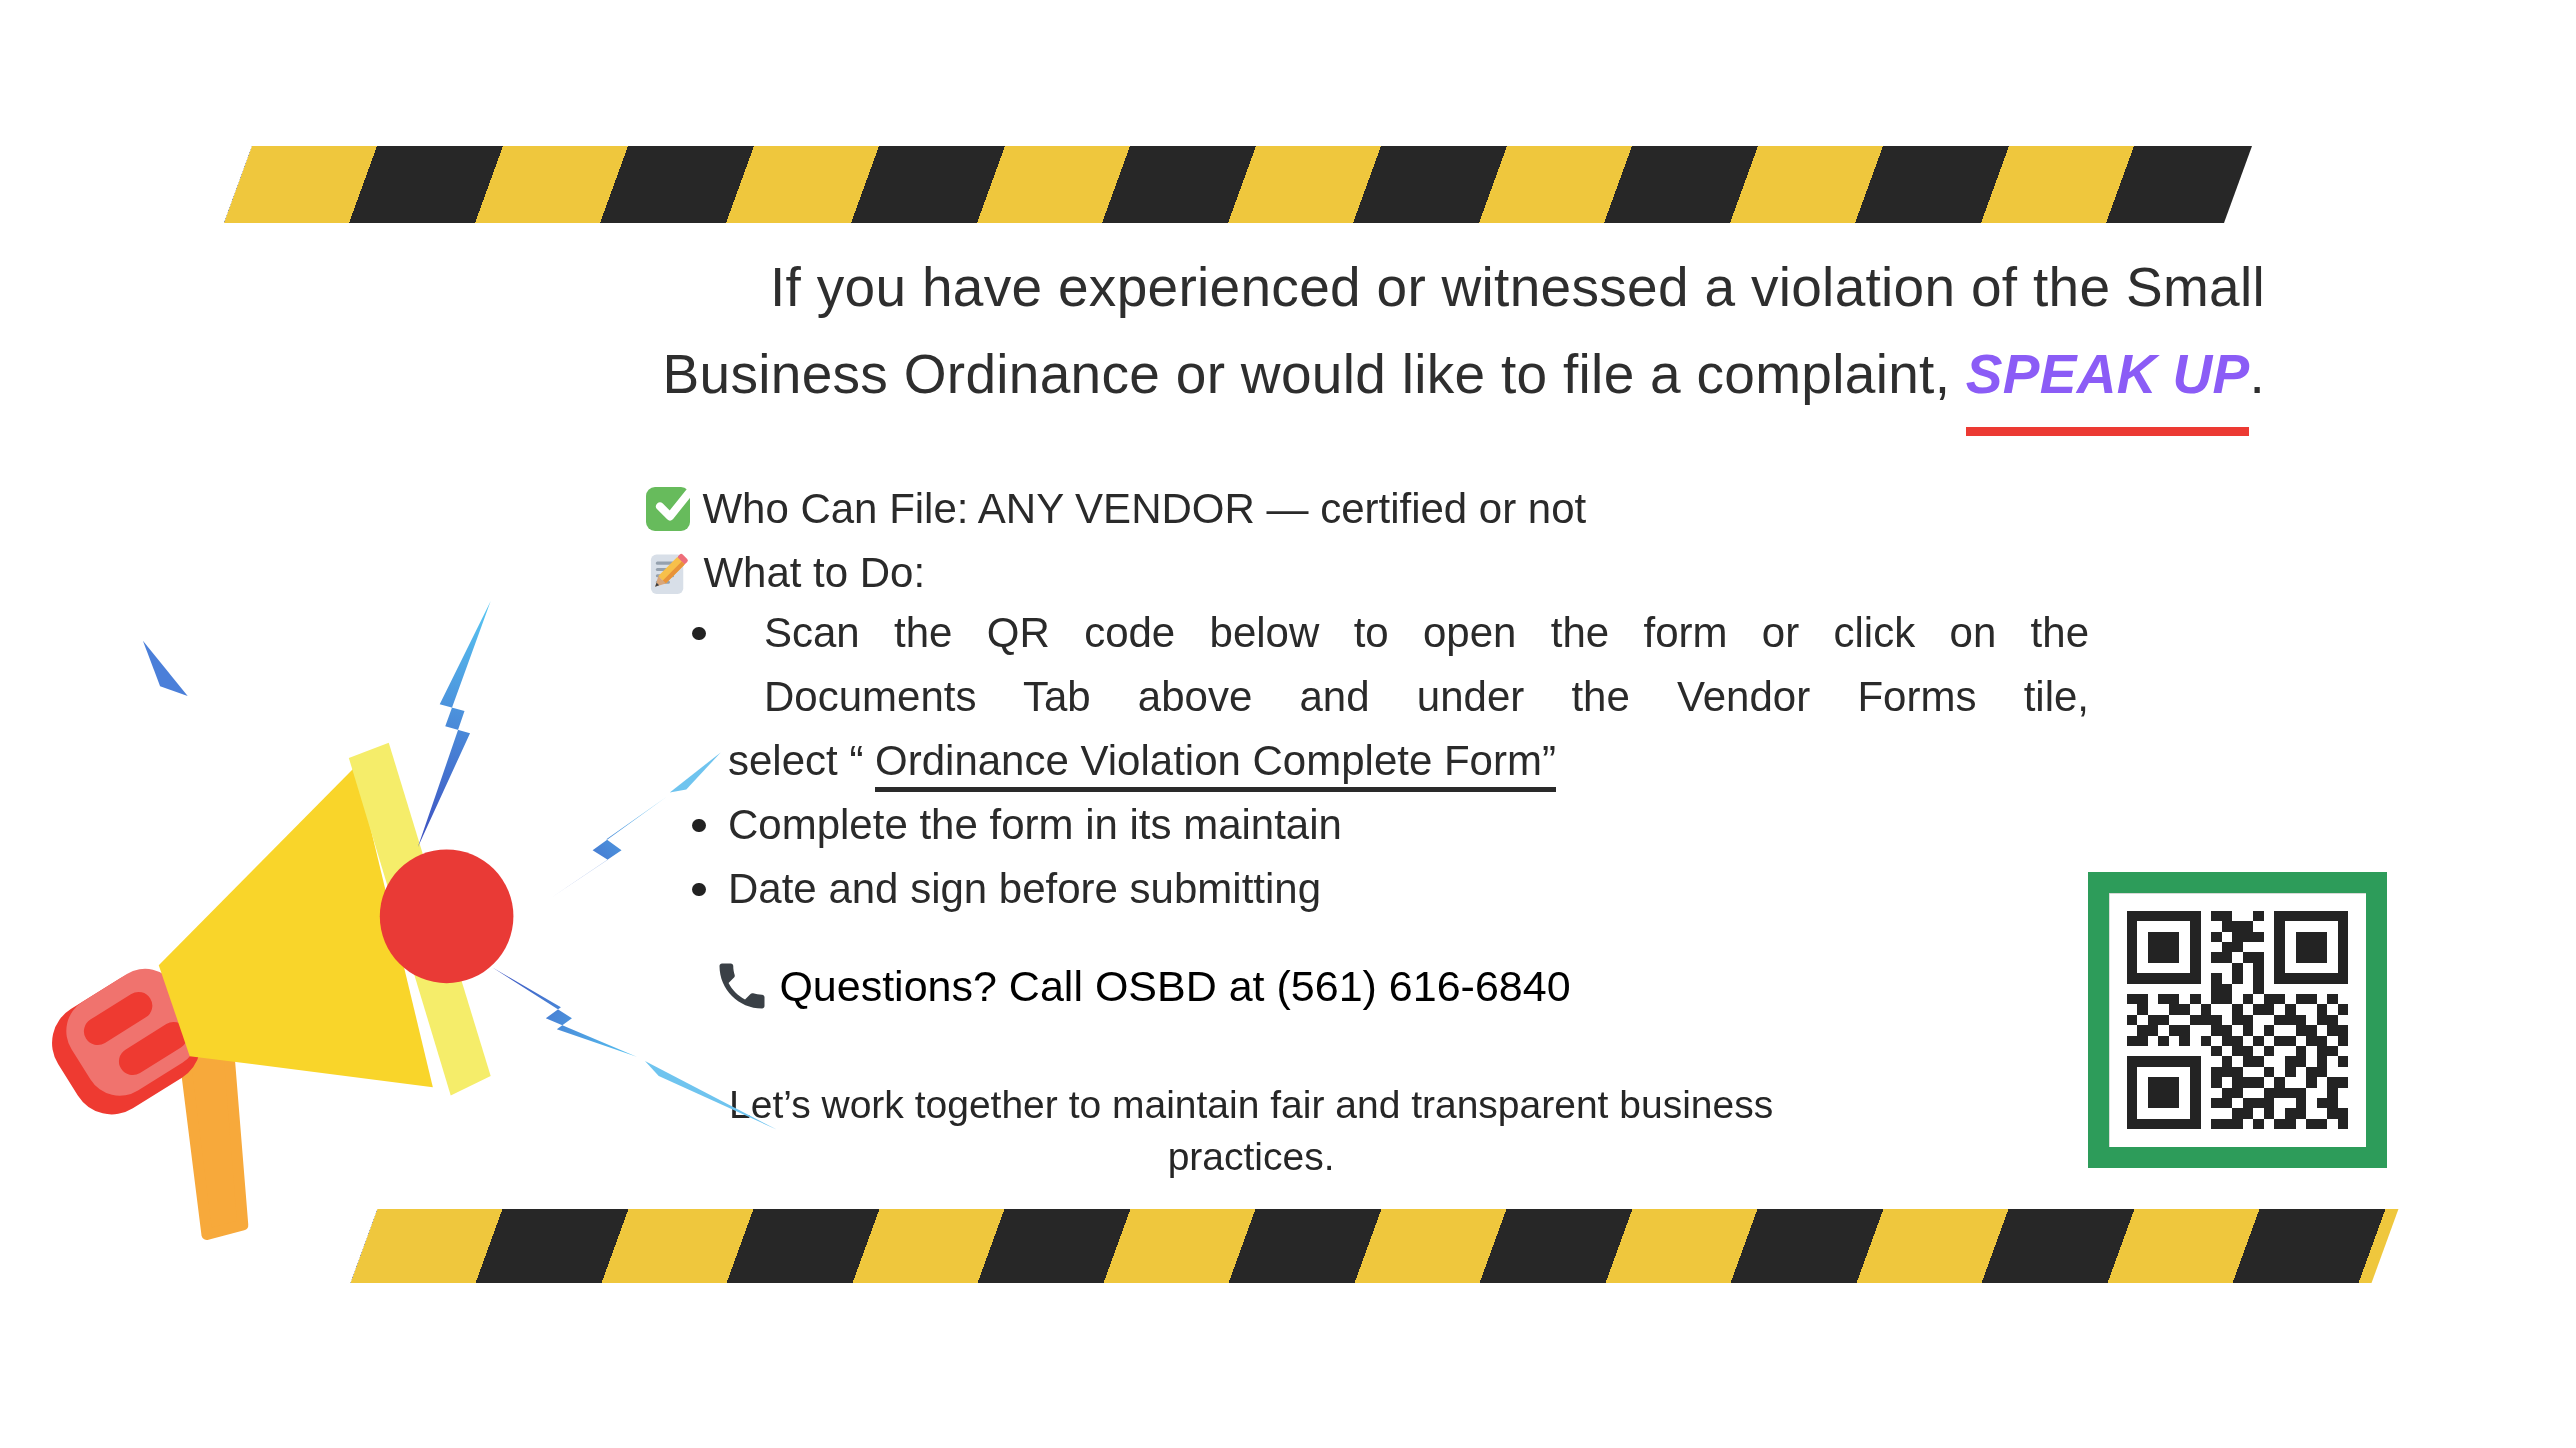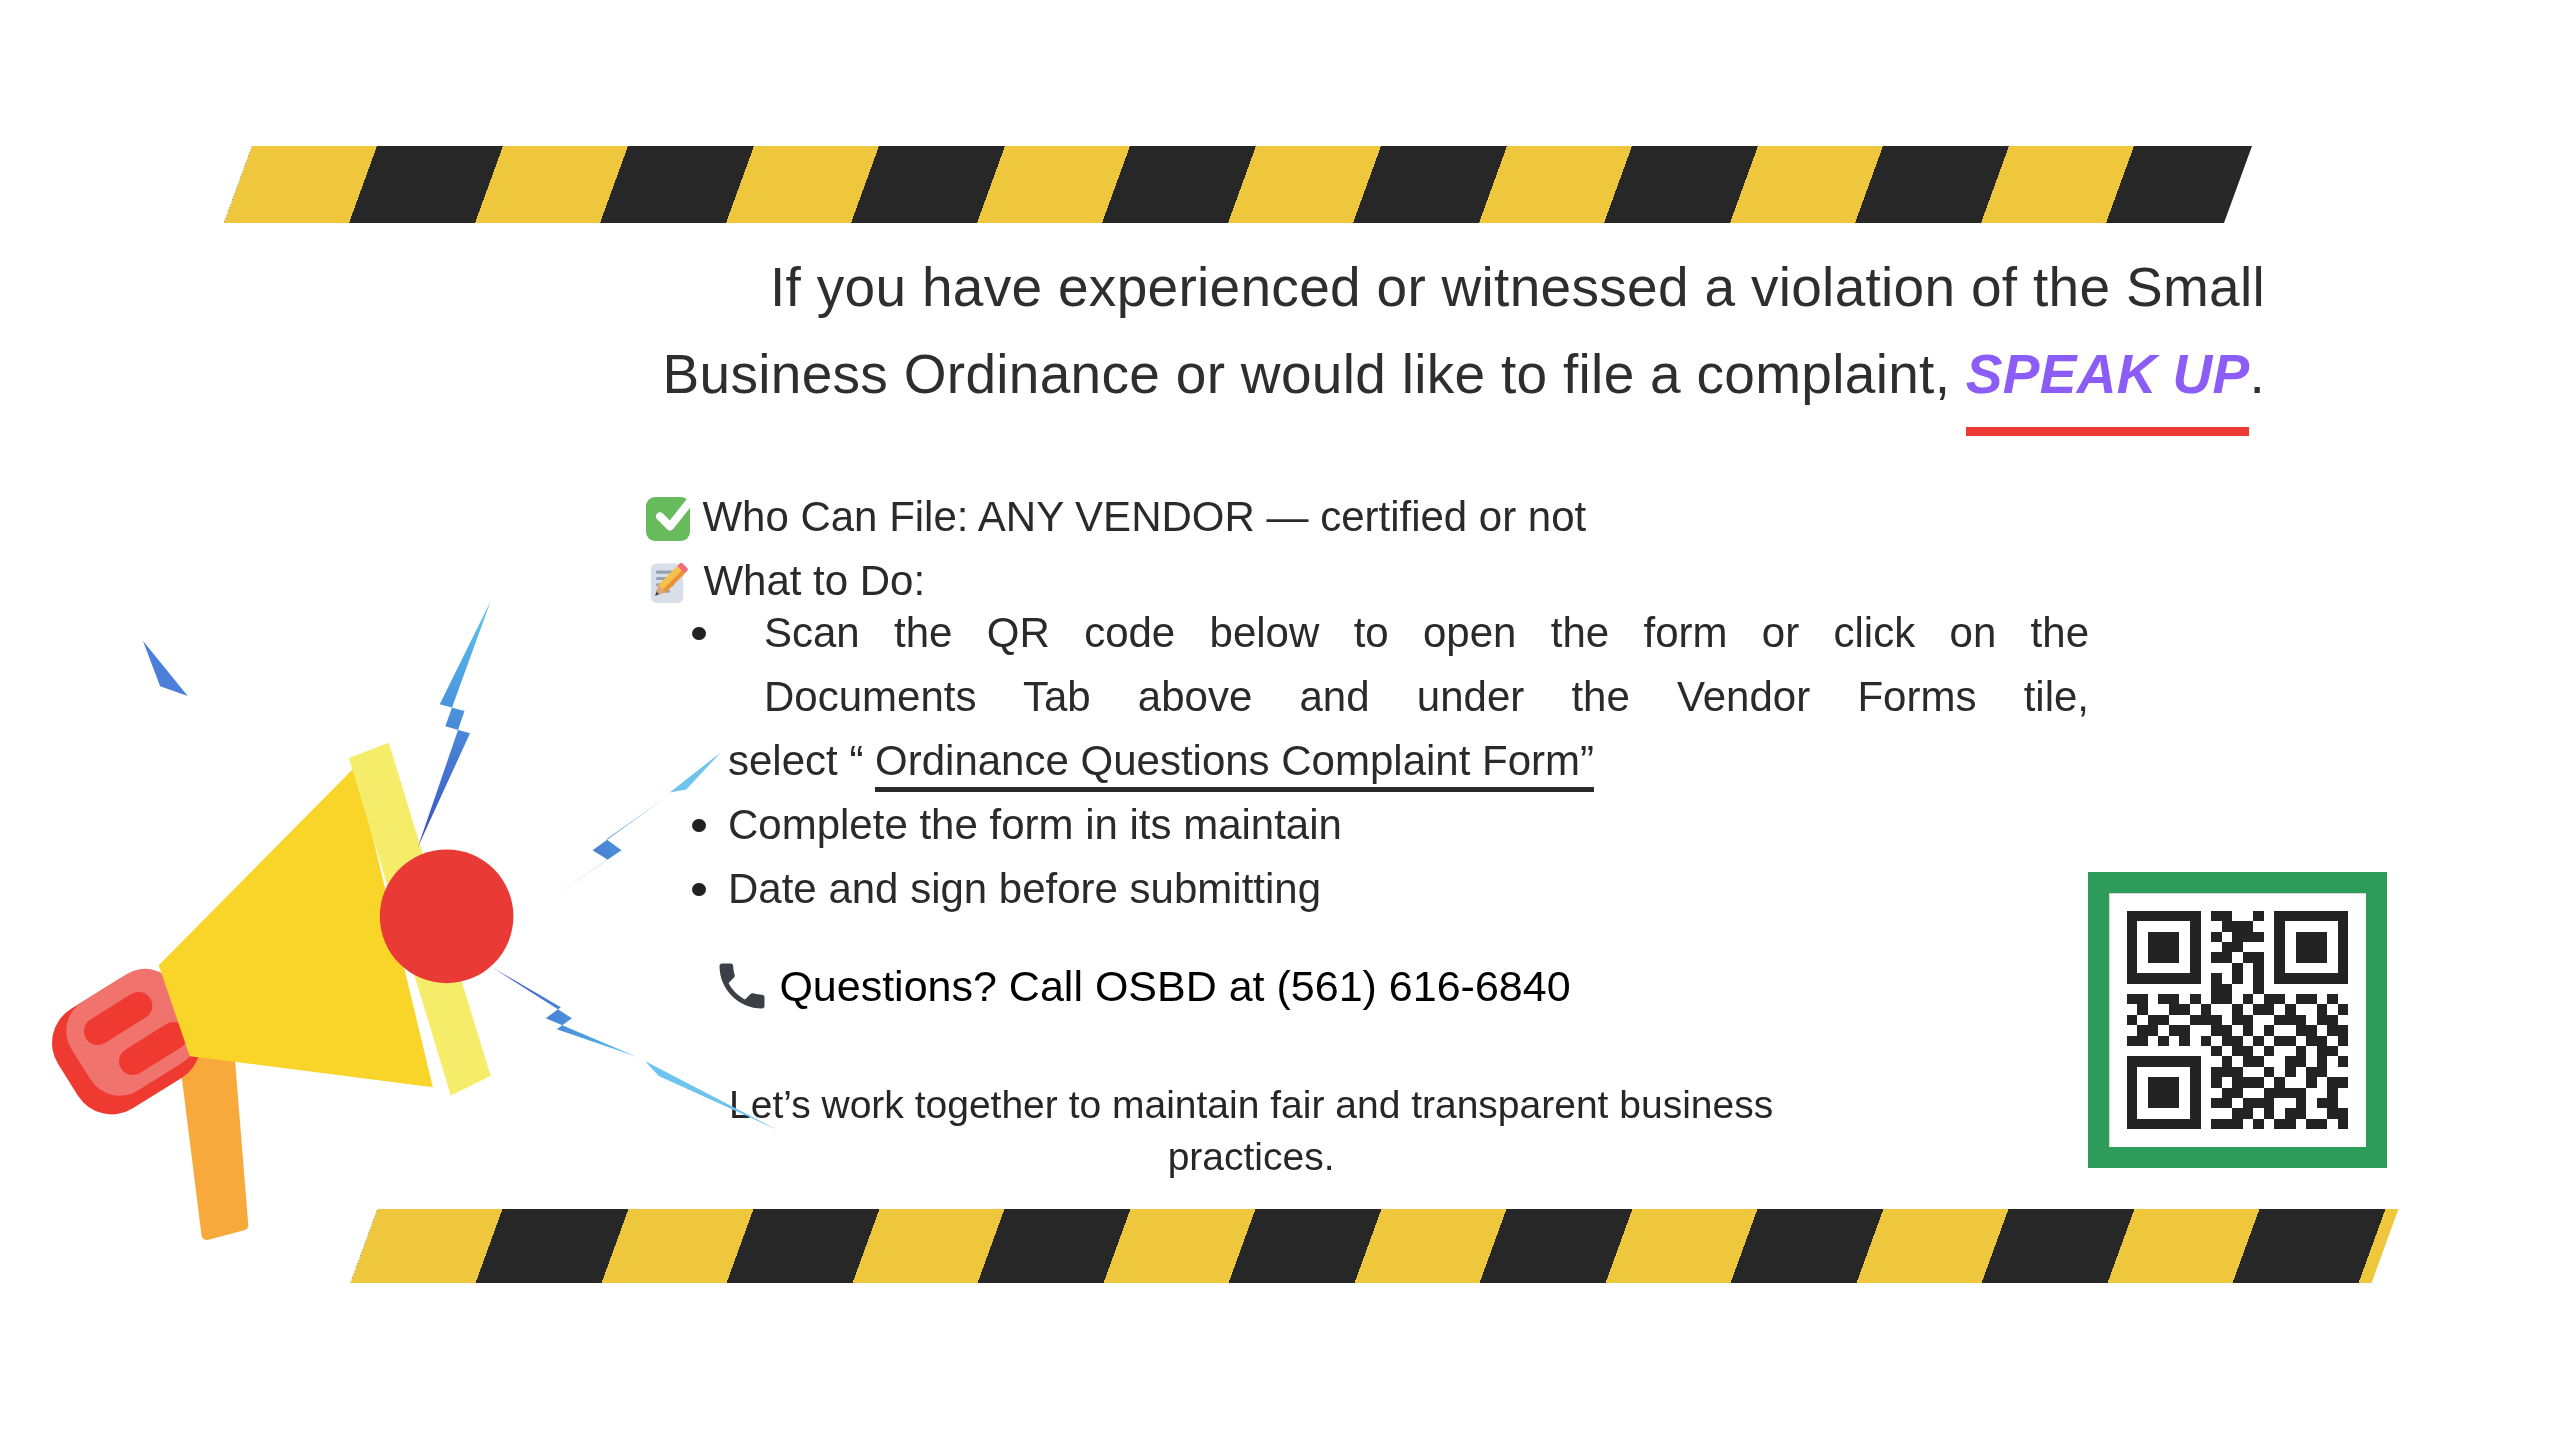--- a/index.html
+++ b/index.html
@@ -41,21 +41,21 @@
     border-bottom: 9px solid #EC3A33;
     padding-bottom: 22px;
     font-style: italic;
   }
 
   
   .row-who, .row-what {
     position: absolute;
     left: 646px;
     display: flex;
-    align-items: flex-end;
+    align-items: center;
     gap: 12.4px;
     font-size: 42px;
     color: #2a2a2a;
     height: 64px;
   }
   .row-who  { top: 477px; }
   .row-what { top: 541px; }
 
   .icon-check {
     position: relative;
@@ -196,21 +196,21 @@
     </span>
     <span>What to Do:</span>
   </div>
 
   <div class="bullets">
     <div class="b-item">
       <span class="b-dot"></span>
       <div class="b-text">
         <div class="jl">Scan the QR code below to open the form or click on the</div>
         <div class="jl">Documents Tab above and under the Vendor Forms tile,</div>
-        <div><span>select “ </span><span class="form-link">Ordinance Questions Complaint Form”</span></div>
+        <div><span>select “ </span><span class="form-link">Ordinance Violation Complete Form”</span></div>
       </div>
     </div>
     <div class="b-item">
       <span class="b-dot"></span>
       <div class="b-text">Complete the form in its maintain</div>
     </div>
     <div class="b-item">
       <span class="b-dot"></span>
       <div class="b-text">Date and sign before submitting</div>
     </div>

